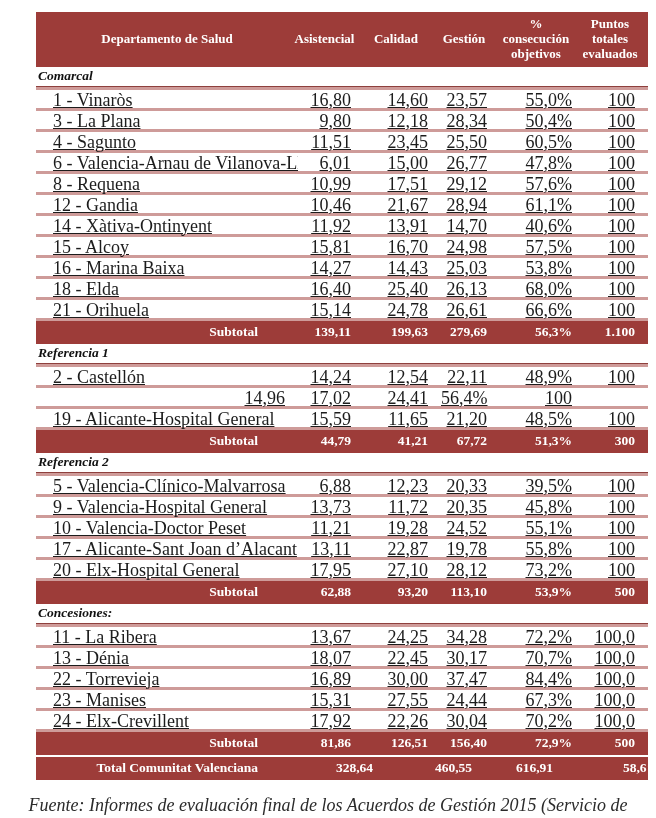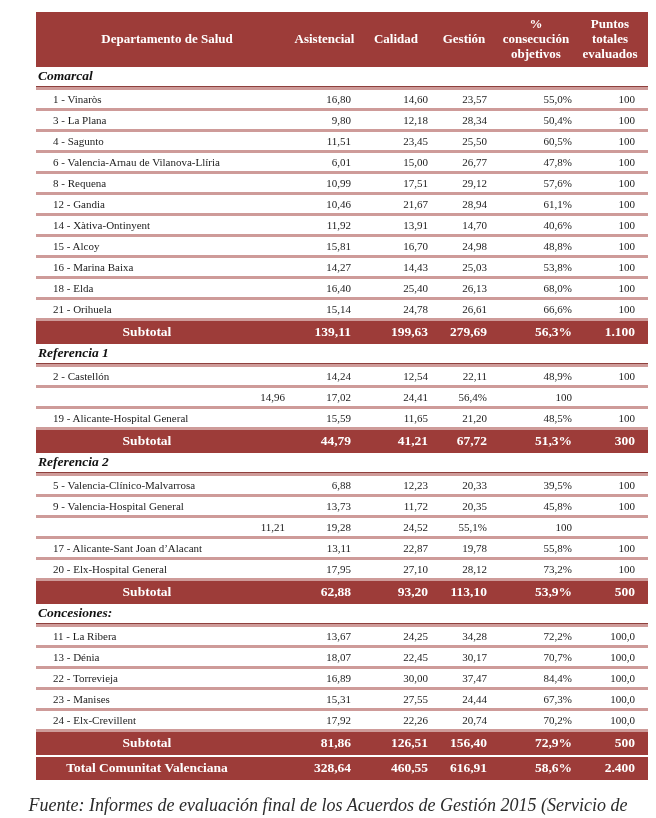--- a/index.html
+++ b/index.html
@@ -35,32 +35,32 @@
     font-weight:bold;font-size:13.5px;color:#111;
     border-bottom:1px solid var(--darkline);
     padding-left:2px;
     font-style:italic;
   }
 
   
   .rows{border-bottom:3px solid var(--pink);}
   .trow{
     height:21px;border-top:3px solid var(--pink);
-    font-size:11px;align-items:center;
+    font-size:18px;align-items:center;text-decoration:underline;
   }
   .trow .c0{padding-left:17px;white-space:nowrap;overflow:hidden;}
   .num{text-align:right;padding-right:13px;white-space:nowrap;}
 
   
   .mrow{
     background:var(--maroon);color:#fff;font-weight:bold;
     height:23px;font-size:13.5px;align-items:center;
   }
-  .mrow .c0{text-align:center;padding-right:40px;}
-  .total-row{margin-top:2px;}
+  .mrow .c0{text-align:right;padding-right:40px;}
+  .total-row{margin-top:2px;gap:22px;}
 
   
   .source{
     margin-top:15px;text-align:center;font-style:italic;
     font-size:18px;color:#2b2b2b;
   }
 </style>
 </head>
 <body>
 
@@ -134,21 +134,21 @@
           <div class="num">13,91</div>
           <div class="num">14,70</div>
           <div class="num">40,6%</div>
           <div class="num">100</div>
         </div>
         <div class="grid trow">
           <div class="c0">15 - Alcoy</div>
           <div class="num">15,81</div>
           <div class="num">16,70</div>
           <div class="num">24,98</div>
-          <div class="num">48,8%</div>
+          <div class="num">57,5%</div>
           <div class="num">100</div>
         </div>
         <div class="grid trow">
           <div class="c0">16 - Marina Baixa</div>
           <div class="num">14,27</div>
           <div class="num">14,43</div>
           <div class="num">25,03</div>
           <div class="num">53,8%</div>
           <div class="num">100</div>
         </div>
@@ -223,20 +223,21 @@
         </div>
         <div class="grid trow">
           <div class="c0">9 - Valencia-Hospital General</div>
           <div class="num">13,73</div>
           <div class="num">11,72</div>
           <div class="num">20,35</div>
           <div class="num">45,8%</div>
           <div class="num">100</div>
         </div>
         <div class="grid trow">
+          <div class="c0">10 - Valencia-Doctor Peset</div>
           <div class="num">11,21</div>
           <div class="num">19,28</div>
           <div class="num">24,52</div>
           <div class="num">55,1%</div>
           <div class="num">100</div>
         </div>
         <div class="grid trow">
           <div class="c0">17 - Alicante-Sant Joan d’Alacant</div>
           <div class="num">13,11</div>
           <div class="num">22,87</div>
@@ -292,21 +293,21 @@
           <div class="num">15,31</div>
           <div class="num">27,55</div>
           <div class="num">24,44</div>
           <div class="num">67,3%</div>
           <div class="num">100,0</div>
         </div>
         <div class="grid trow">
           <div class="c0">24 - Elx-Crevillent</div>
           <div class="num">17,92</div>
           <div class="num">22,26</div>
-          <div class="num">20,74</div>
+          <div class="num">30,04</div>
           <div class="num">70,2%</div>
           <div class="num">100,0</div>
         </div>
       </div>
       <div class="grid mrow">
         <div class="c0">Subtotal</div>
         <div class="num">81,86</div>
         <div class="num">126,51</div>
         <div class="num">156,40</div>
         <div class="num">72,9%</div>

